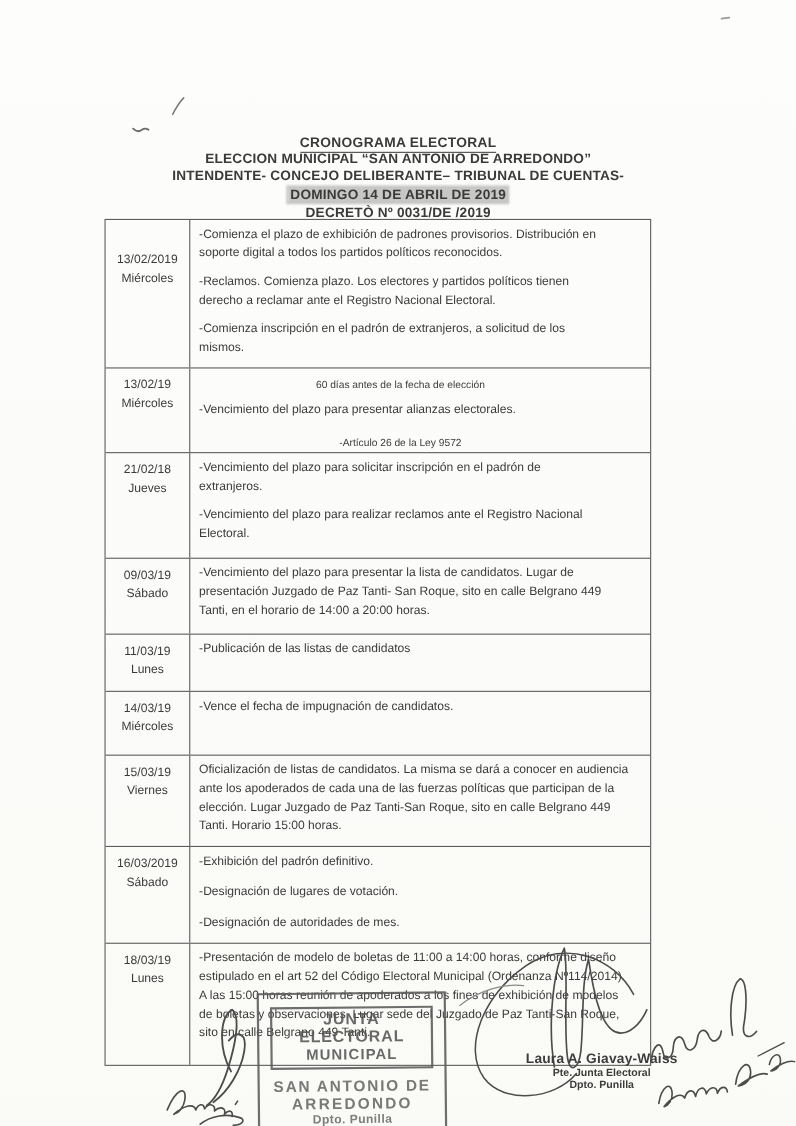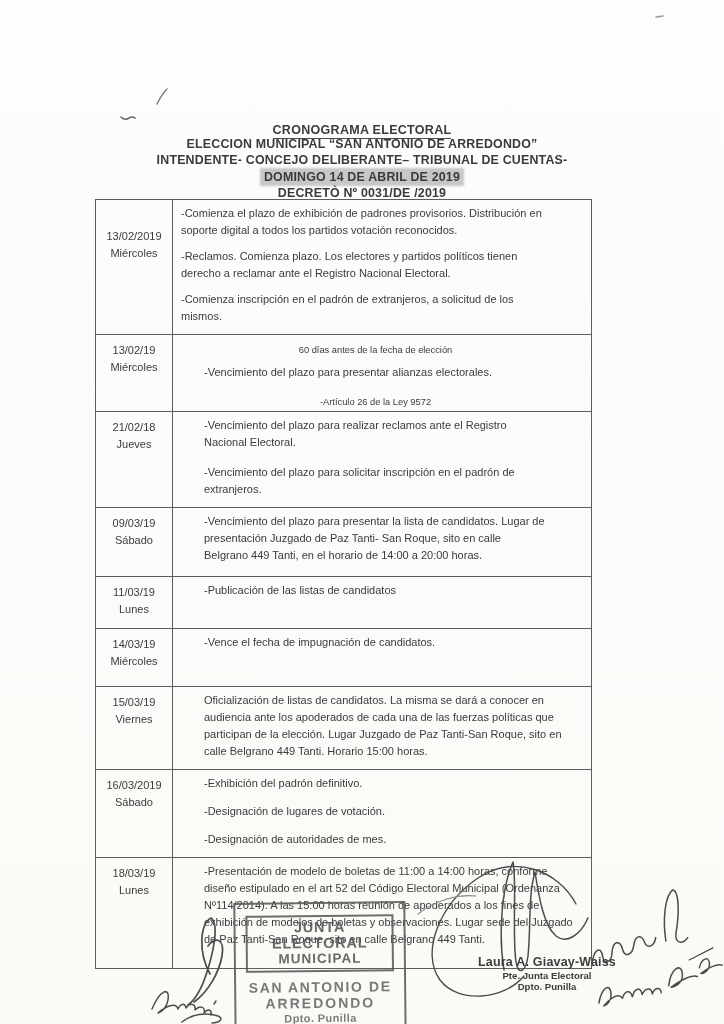--- a/index.html
+++ b/index.html
@@ -19,21 +19,21 @@
     font-size:12.4px;line-height:16.4px;color:#3a3a3a;font-weight:bold;letter-spacing:.2px;
   }
   .hl{background:#c7c7c5;box-shadow:0 0 2px 2px #c7c7c5;padding:0 2px;}
   
   .sched{
     position:absolute;left:95px;top:199px;width:497px;
     border:1.3px solid #5c5c5c;box-sizing:border-box;
     font-size:11px;line-height:17px;color:#3b3b3b;
   }
   .row{display:flex;box-sizing:border-box;}
-  .row + .row{border-top:1.2px solid #5c5c5c;gap:23px;}
+  .row + .row{border-top:1.2px solid #5c5c5c;}
   .c-date{
     width:77px;box-sizing:border-box;border-right:1.2px solid #5c5c5c;
     text-align:center;padding-top:7px;flex:none;font-size:11px;
   }
   .c-date .day{margin-top:0;}
   .r0 .c-date{padding-top:28px;}
   .c-body{flex:1;box-sizing:border-box;padding:5px 44px 0 8px;}
   .c-body p{margin:0 0 9px 0;}
   .note-c{font-size:9.3px;font-weight:normal;text-align:center;margin:2px 0 5px 0;}
   .note-s{font-size:9.3px;text-align:center;margin:3px 0 0 0;}
@@ -90,21 +90,21 @@
   </div>
 
   <div class="sched">
 
     <div class="row r0 h0">
       <div class="c-date">
         <div>13/02/2019</div>
         <div class="day">Miércoles</div>
       </div>
       <div class="c-body">
-        <p>-Comienza el plazo de exhibición  de padrones provisorios. Distribución en soporte digital a todos los partidos votación reconocidos.</p>
+        <p>-Comienza el plazo de exhibición  de padrones provisorios. Distribución en soporte digital a todos los partidos políticos reconocidos.</p>
         <p>-Reclamos.  Comienza plazo. Los electores y partidos políticos tienen derecho a reclamar ante el Registro Nacional Electoral.</p>
         <p>-Comienza inscripción en el padrón de extranjeros, a solicitud de los mismos.</p>
       </div>
     </div>
 
     <div class="row h1">
       <div class="c-date">
         <div>13/02/19</div>
         <div class="day">Miércoles</div>
       </div>
@@ -114,22 +114,22 @@
         <div class="note-s">-Artículo 26 de la Ley 9572</div>
       </div>
     </div>
 
     <div class="row h2">
       <div class="c-date">
         <div>21/02/18</div>
         <div class="day">Jueves</div>
       </div>
       <div class="c-body">
+        <p>-Vencimiento del plazo para solicitar inscripción en el padrón de extranjeros.</p>
         <p style="margin-bottom:13px">-Vencimiento del plazo para realizar reclamos ante el Registro Nacional Electoral.</p>
-        <p>-Vencimiento del plazo para solicitar inscripción en el padrón de extranjeros.</p>
       </div>
     </div>
 
     <div class="row h3">
       <div class="c-date">
         <div>09/03/19</div>
         <div class="day">Sábado</div>
       </div>
       <div class="c-body">
         <p>-Vencimiento del plazo para presentar la lista de candidatos. Lugar de presentación Juzgado de Paz Tanti- San Roque, sito en calle Belgrano 449 Tanti,  en el horario de 14:00 a 20:00 horas.</p>

